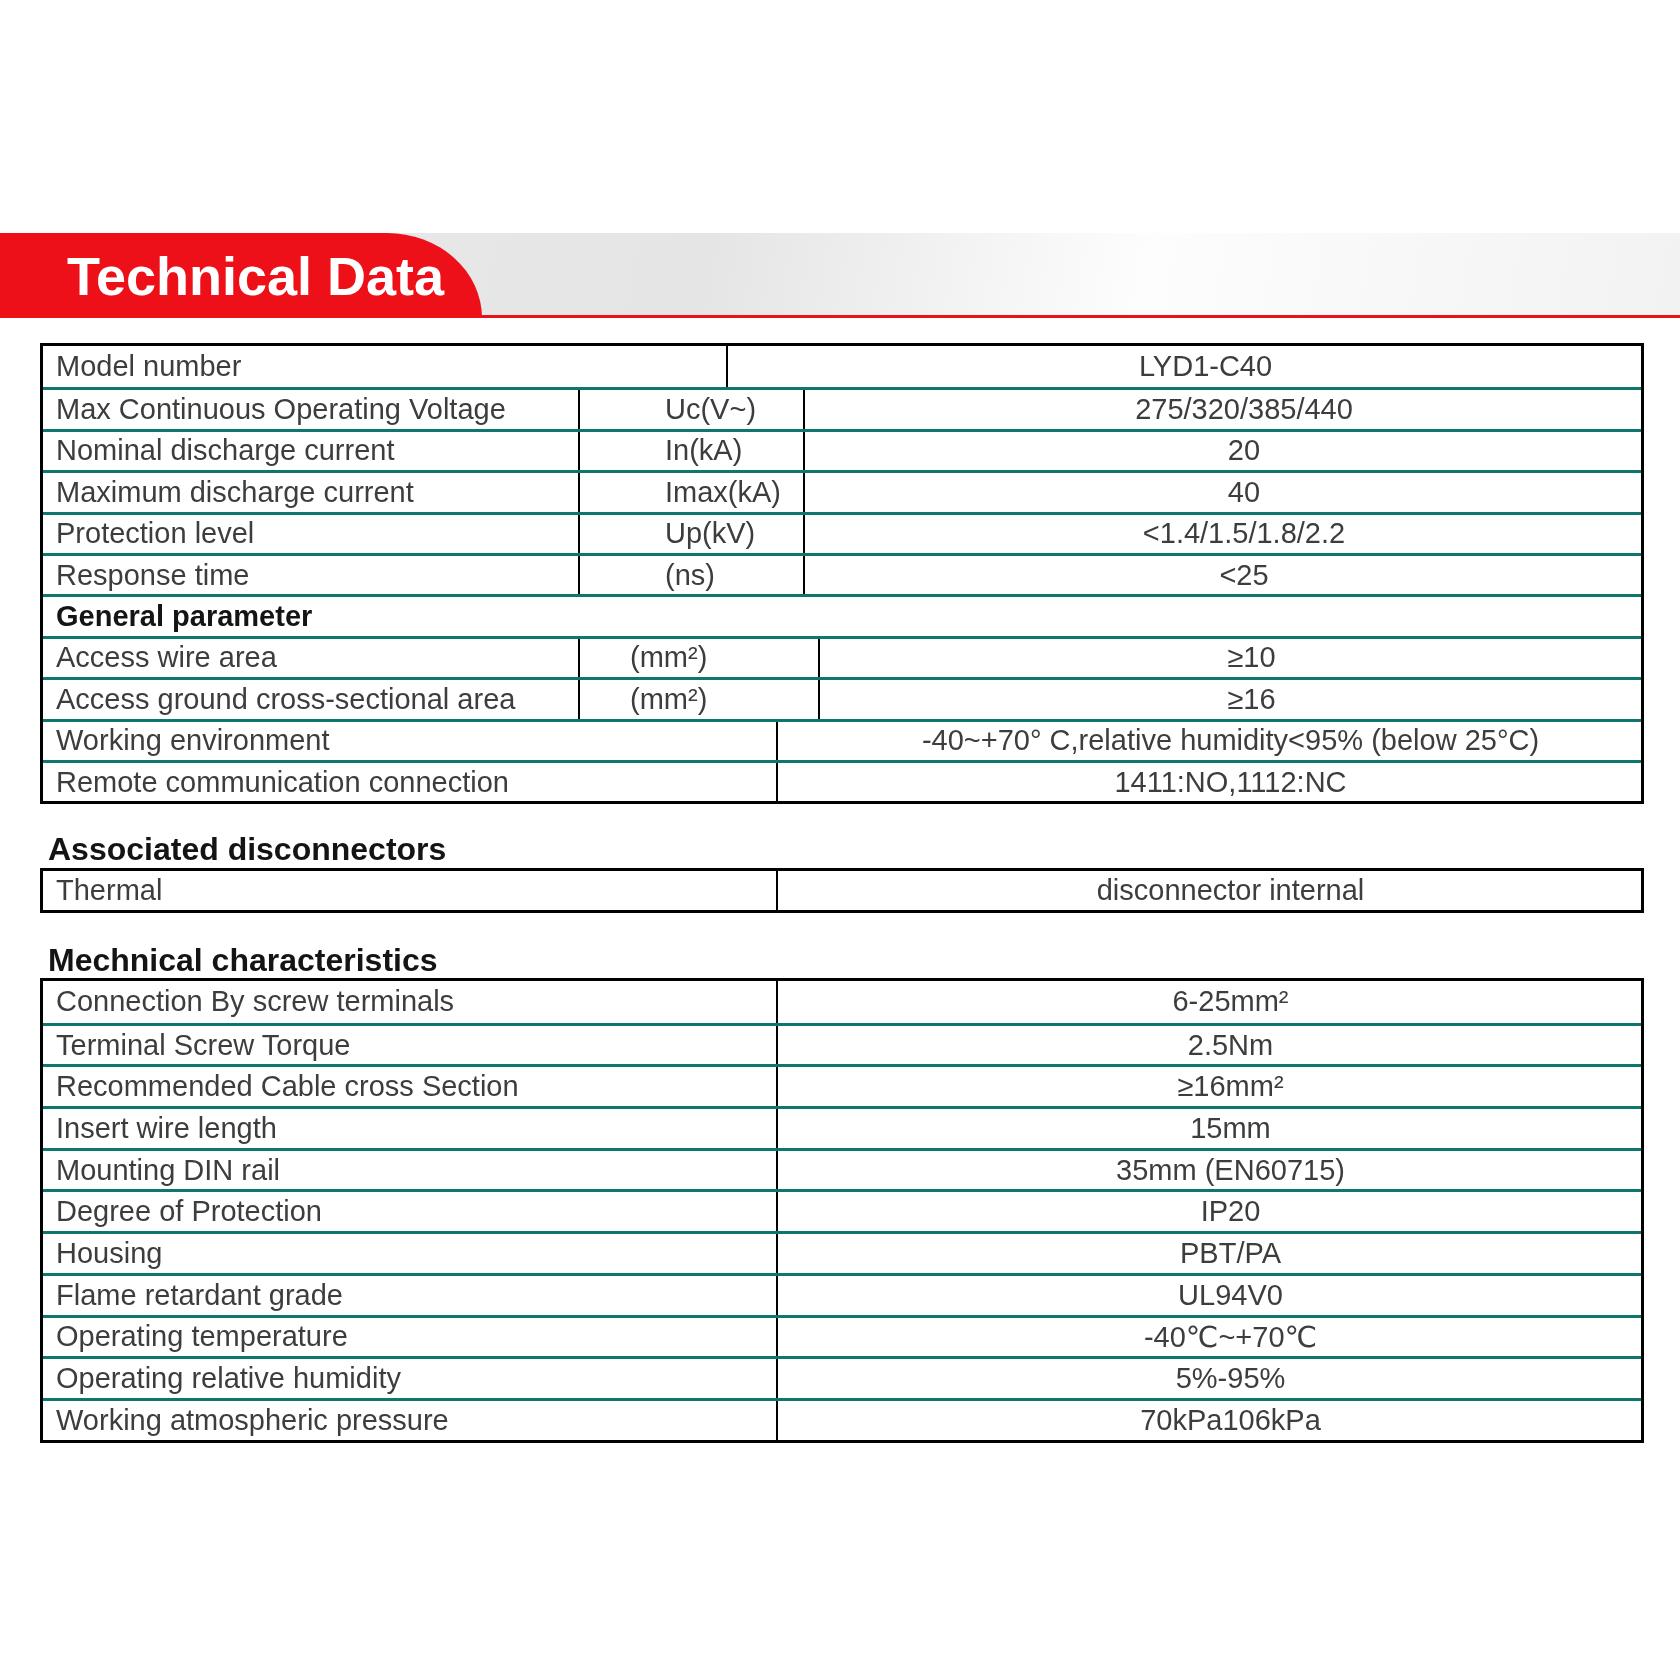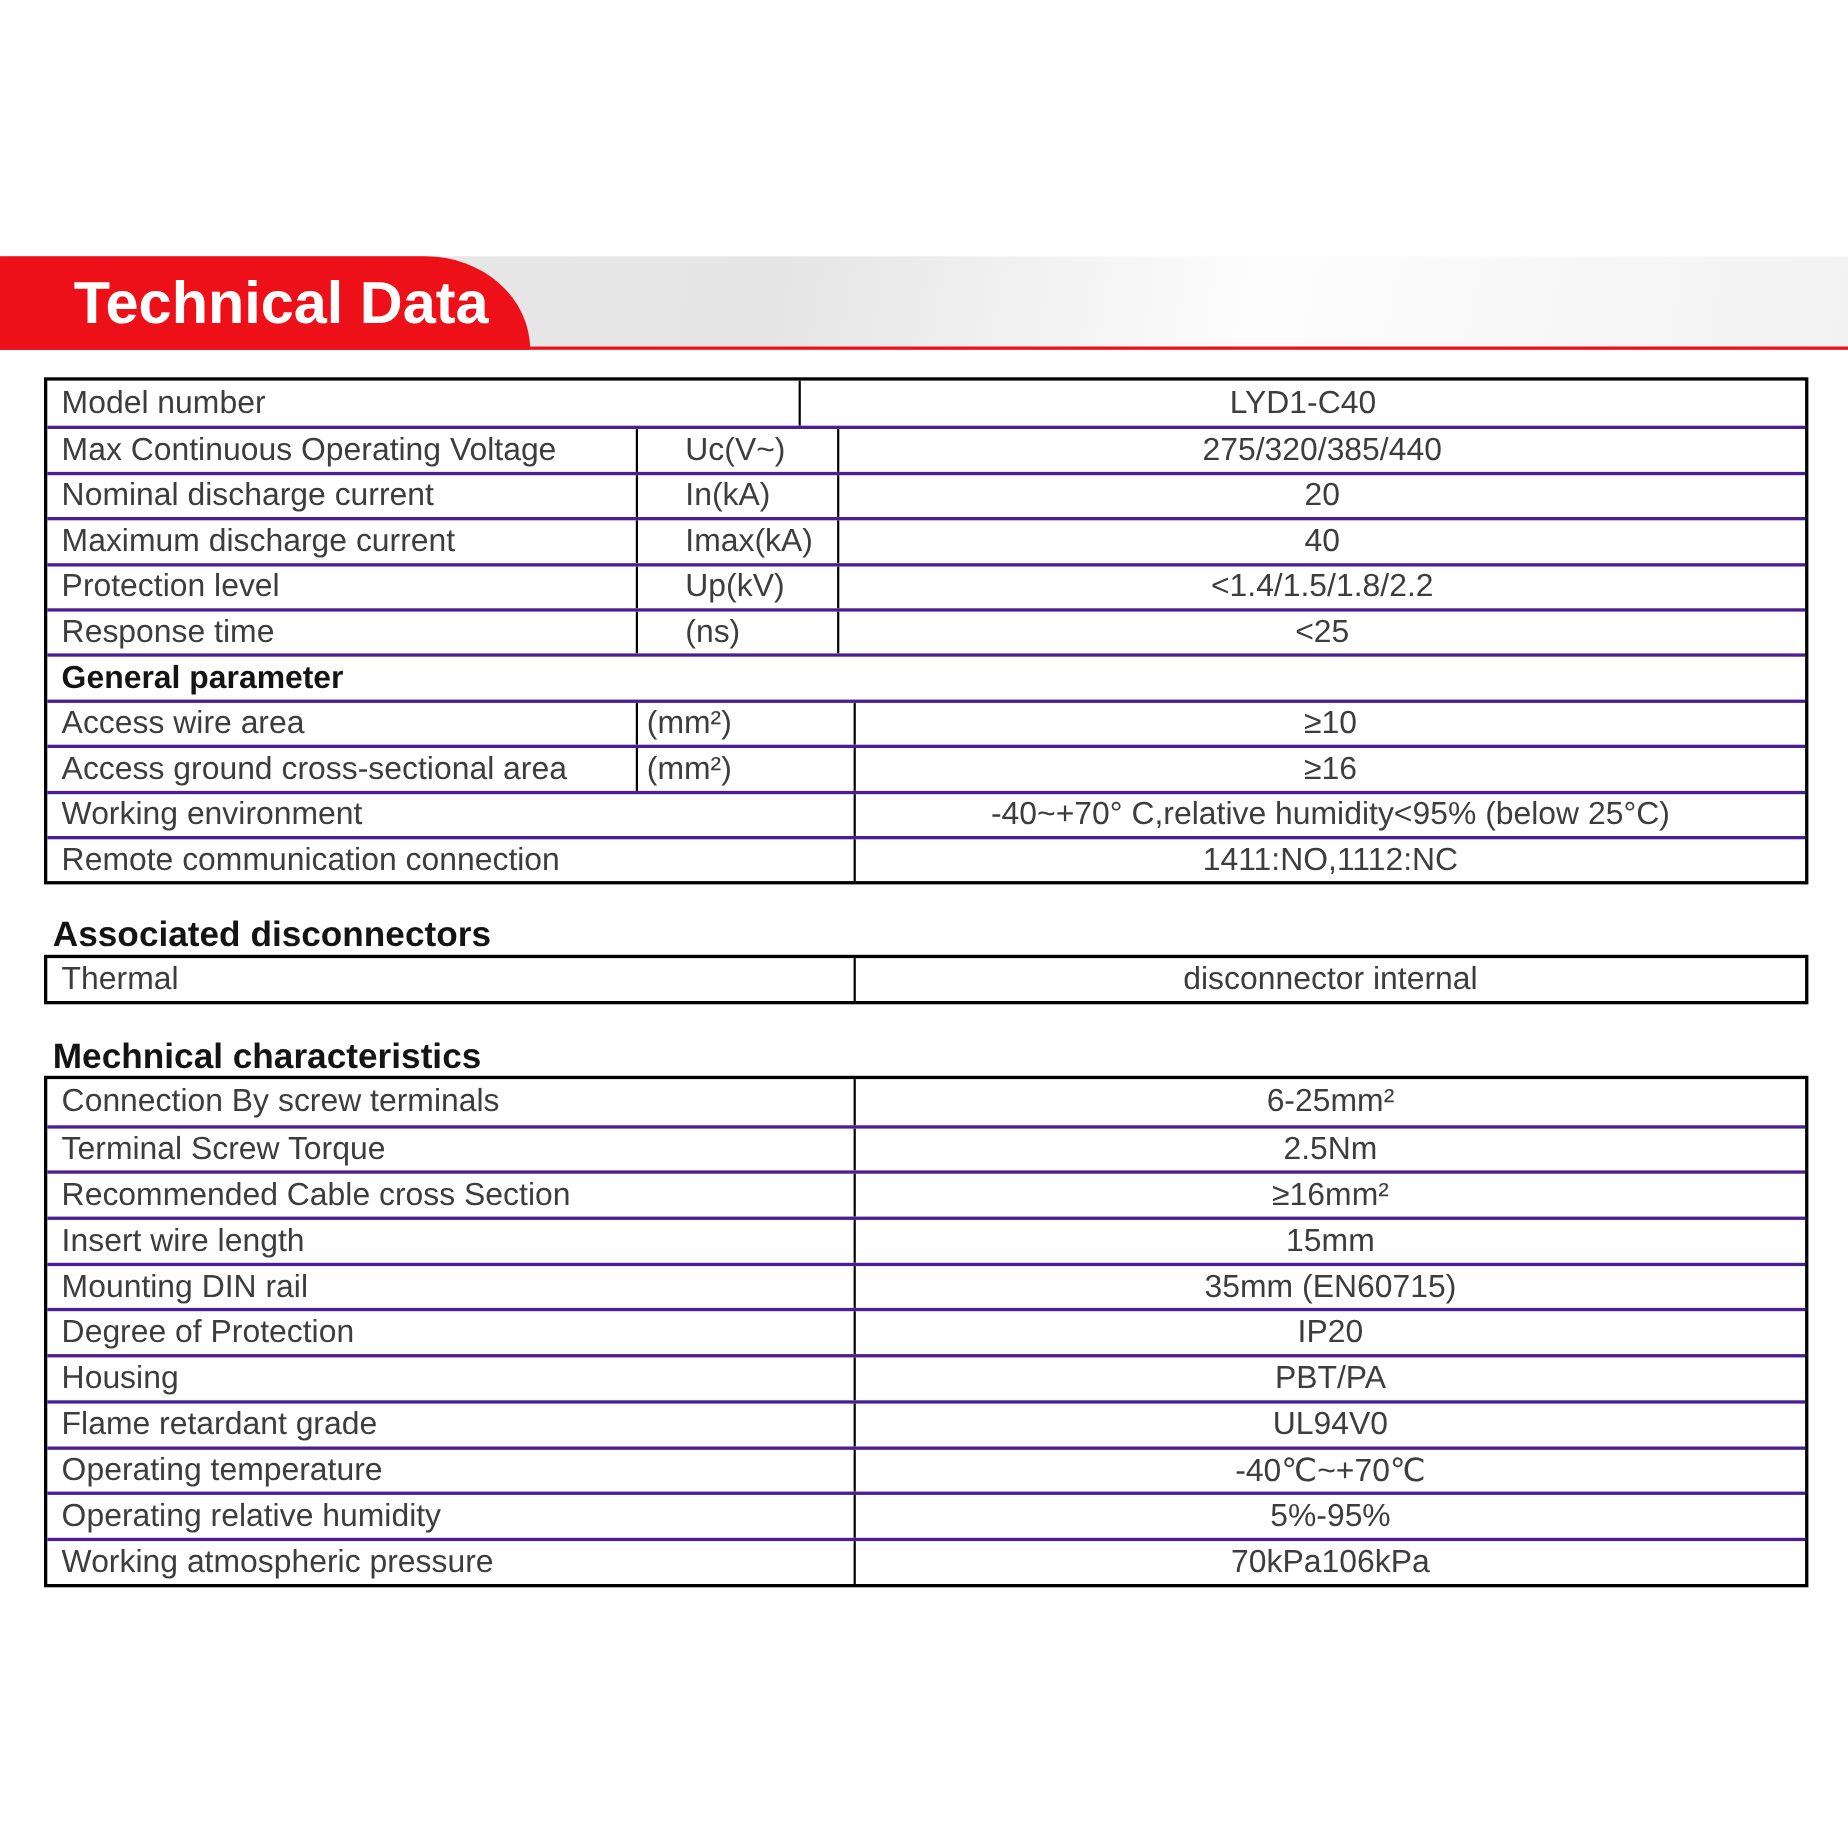--- a/index.html
+++ b/index.html
@@ -35,22 +35,22 @@
     margin-left: 23px;
   }
 
   
   .tbl {
     position: absolute; left: 40px; width: 1604px;
     border: 3px solid #000;
     background: #fff;
     display: flex; flex-direction: column;
   }
-  .row { display: flex; width: 100%; }
-  .row + .row { border-top: 3px solid #4c1d95; }
+  .row { display: flex; width: 100%; gap: 42px; }
+  .row + .row { border-top: 3px solid #0f766e; }
   #t1 { top: 343px; }
   #t1 .row { height: 41.4px; }
   #t2 { top: 868px; }
   #t2 .row { height: 39px; }
   #t3 { top: 978px; }
   #t3 .row { height: 41.7px; }
 
   .cell { display: flex; align-items: center; font-size: 29px; height: 100%; overflow: hidden; }
   .lbl  { padding-left: 13px; border-right: 2px solid #000; }
   .unit { padding-left: 8px;  border-right: 2px solid #000; }

